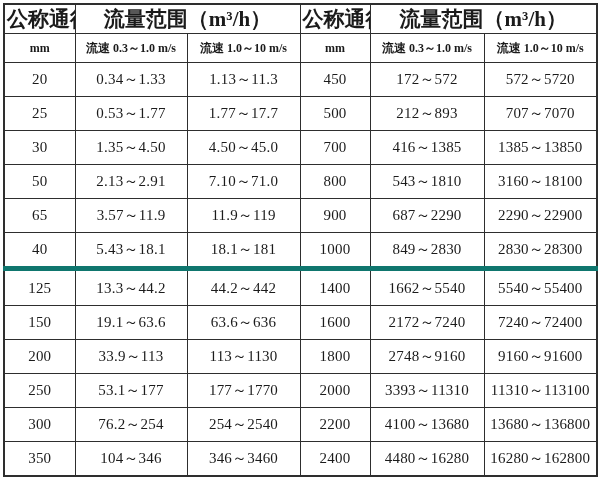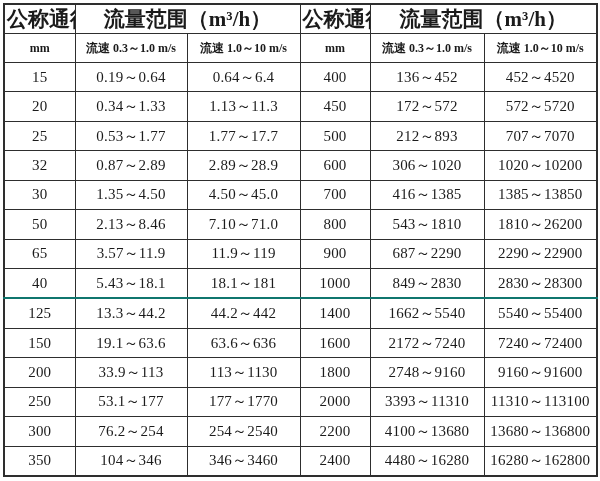--- a/index.html
+++ b/index.html
@@ -42,21 +42,21 @@
   }
   .flow-table thead tr.top-header th {
     font-size: 21px;
   }
   .flow-table tbody td {
     font-size: 15px;
     height: 27px;
     letter-spacing: 0.2px;
   }
   .flow-table tbody tr.section-break td {
-    border-top: 2px solid #0f766e;
+    border-top: 5px solid #0f766e;
   }
 </style>
 </head>
 <body>
 
 <div class="table-wrap">
   <table class="flow-table">
     <colgroup>
       <col style="width:71px">
       <col style="width:112px">
@@ -76,66 +76,50 @@
         <th>mm</th>
         <th>流速 0.3～1.0 m/s</th>
         <th>流速 1.0～10 m/s</th>
         <th>mm</th>
         <th>流速 0.3～1.0 m/s</th>
         <th>流速 1.0～10 m/s</th>
       </tr>
     </thead>
     <tbody id="table-body">
         <tr>
-          <td>15</td>
-          <td>0.19～0.64</td>
-          <td>0.64～6.4</td>
-          <td>400</td>
-          <td>136～452</td>
-          <td>452～4520</td>
-        </tr>
-        <tr>
           <td>20</td>
           <td>0.34～1.33</td>
           <td>1.13～11.3</td>
           <td>450</td>
           <td>172～572</td>
           <td>572～5720</td>
         </tr>
         <tr>
           <td>25</td>
           <td>0.53～1.77</td>
           <td>1.77～17.7</td>
           <td>500</td>
           <td>212～893</td>
           <td>707～7070</td>
         </tr>
         <tr>
-          <td>32</td>
-          <td>0.87～2.89</td>
-          <td>2.89～28.9</td>
-          <td>600</td>
-          <td>306～1020</td>
-          <td>1020～10200</td>
-        </tr>
-        <tr>
           <td>30</td>
           <td>1.35～4.50</td>
           <td>4.50～45.0</td>
           <td>700</td>
           <td>416～1385</td>
           <td>1385～13850</td>
         </tr>
         <tr>
           <td>50</td>
-          <td>2.13～8.46</td>
+          <td>2.13～2.91</td>
           <td>7.10～71.0</td>
           <td>800</td>
           <td>543～1810</td>
-          <td>1810～26200</td>
+          <td>3160～18100</td>
         </tr>
         <tr>
           <td>65</td>
           <td>3.57～11.9</td>
           <td>11.9～119</td>
           <td>900</td>
           <td>687～2290</td>
           <td>2290～22900</td>
         </tr>
         <tr>

